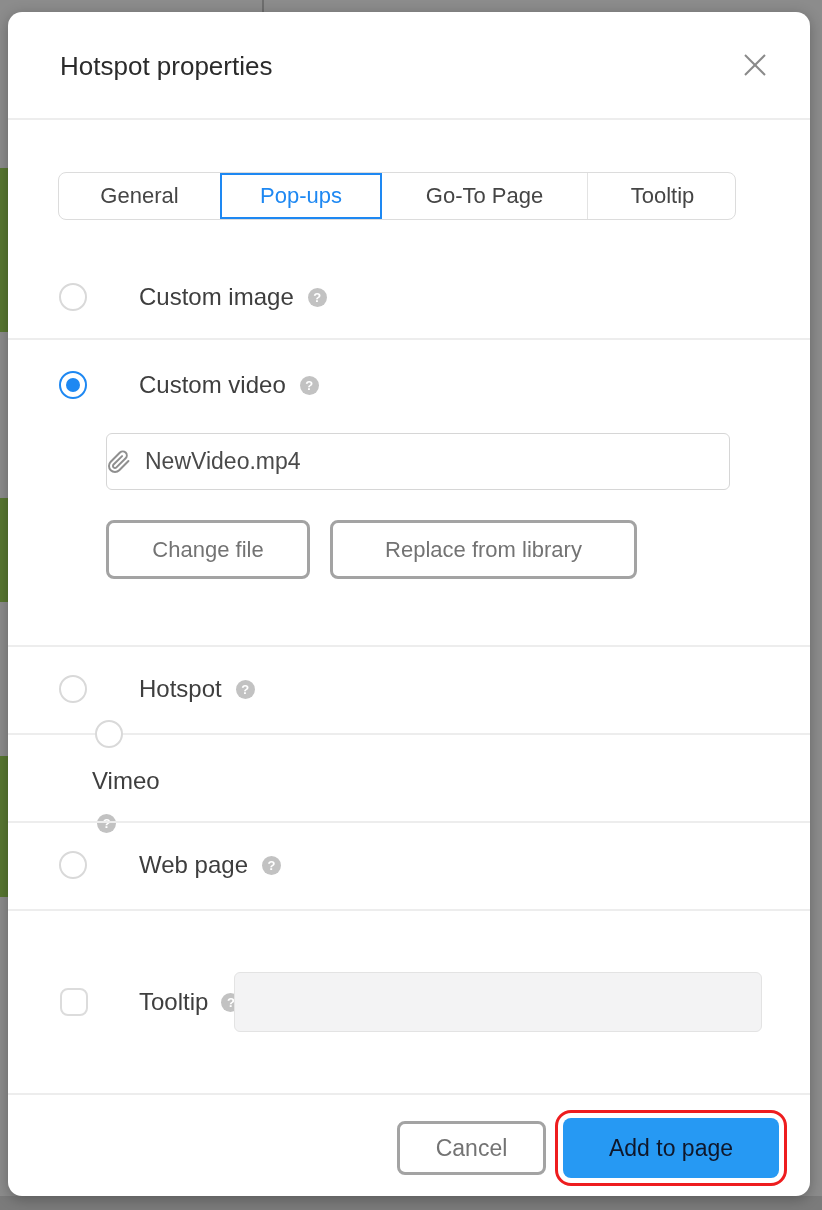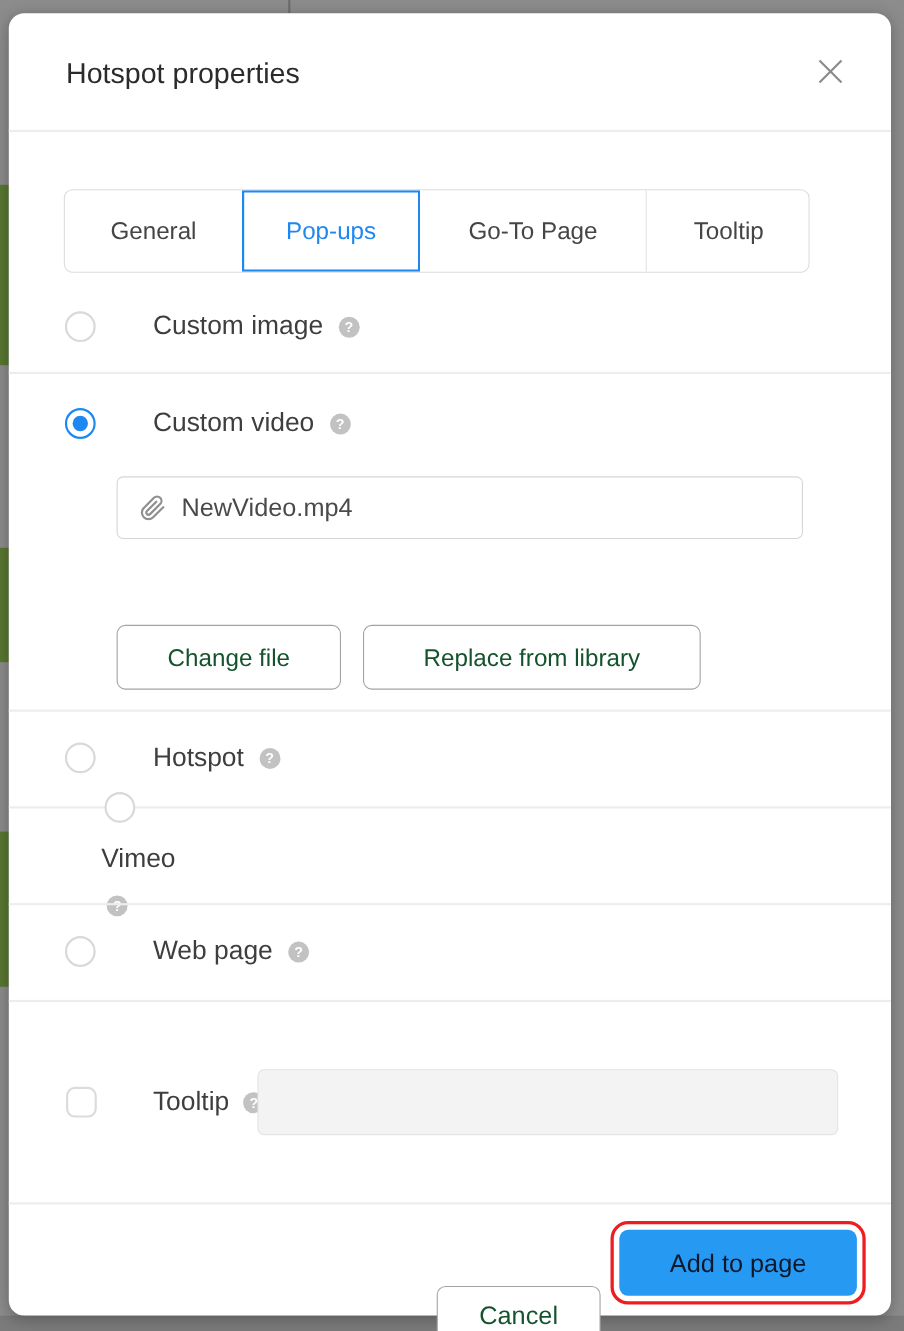--- a/index.html
+++ b/index.html
@@ -30,21 +30,21 @@
     background:#fff;border-radius:14px;
     box-shadow:0 3px 14px rgba(0,0,0,.28);
   }
   .modal-title{position:absolute;left:52px;top:39px;font-size:26px;font-weight:500;color:#2b2b2b;}
   .close-btn{position:absolute;right:42px;top:40px;width:26px;height:26px;cursor:pointer;}
   .divider{position:absolute;left:0;right:0;height:2px;background:var(--divider);}
   .d1{top:106px;} .d2{top:326px;} .d3{top:633px;} .d4{top:721px;}
   .d5{top:809px;} .d6{top:897px;} .d7{top:1081px;}
   
   .tabs{
-    position:absolute;left:50px;top:160px;width:678px;height:76px;
+    position:absolute;left:50px;top:160px;width:678px;height:48px;
     display:flex;border:1px solid #dcdcdc;border-radius:8px;overflow:hidden;background:#fff;
   }
   .tab{
     display:flex;align-items:center;justify-content:center;
     font-size:22px;color:#454545;cursor:pointer;height:100%;
   }
   .tab + .tab{border-left:1px solid #e3e3e3;}
   .tab.t1{flex:0 0 161px;} .tab.t2{flex:0 0 162px;} .tab.t3{flex:0 0 205px;} .tab.t4{flex:0 0 150px;}
   .tab.active{
     box-shadow:inset 0 0 0 2px var(--accent);
@@ -70,27 +70,27 @@
   .opt-label{font-size:24px;color:#3e3e3e;margin-left:33px;}
   .help{
     width:19px;height:19px;border-radius:50%;background:#c2c2c2;flex:0 0 19px;
     color:#fff;font-size:13px;font-weight:bold;line-height:19px;text-align:center;
     margin-left:-5px;cursor:pointer;
   }
   
   .file-field{
     position:absolute;left:98px;top:421px;width:624px;height:57px;
     border:1px solid #d6d6d6;border-radius:6px;background:#fff;
-    display:flex;align-items:center;gap:14px;padding-left:20px;cursor:pointer;
+    display:flex;align-items:center;gap:14px;cursor:pointer;
   }
   .file-name{font-size:23px;color:#4a4a4a;}
   .btn{
     display:flex;align-items:center;justify-content:center;
-    background:#fff;border:1px solid #a3a3a3;border-radius:8px;
-    font-size:22px;color:#14532d;cursor:pointer;margin-top:48px;
+    background:#fff;border:3px solid #a3a3a3;border-radius:8px;
+    font-size:22px;color:#737373;cursor:pointer;
   }
   .btn-change{position:absolute;left:98px;top:508px;width:204px;height:59px;}
   .btn-replace{position:absolute;left:322px;top:508px;width:307px;height:59px;}
   
   .tooltip-row{
     position:absolute;left:52px;top:976px;height:28px;
     display:flex;align-items:center;gap:18px;
   }
   .checkbox{
     width:28px;height:28px;border:2px solid #dcdcdc;border-radius:8px;

